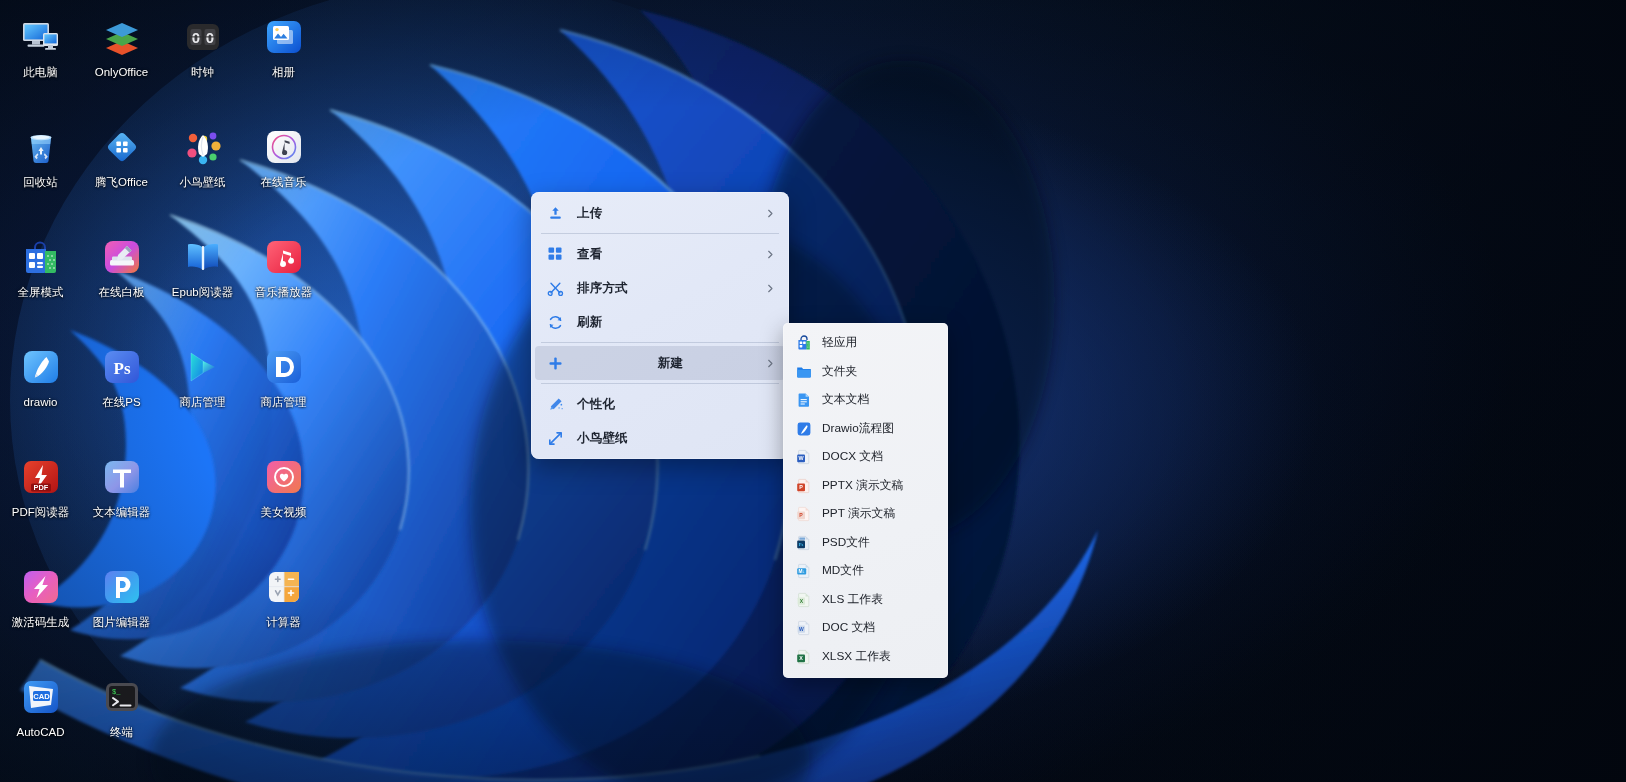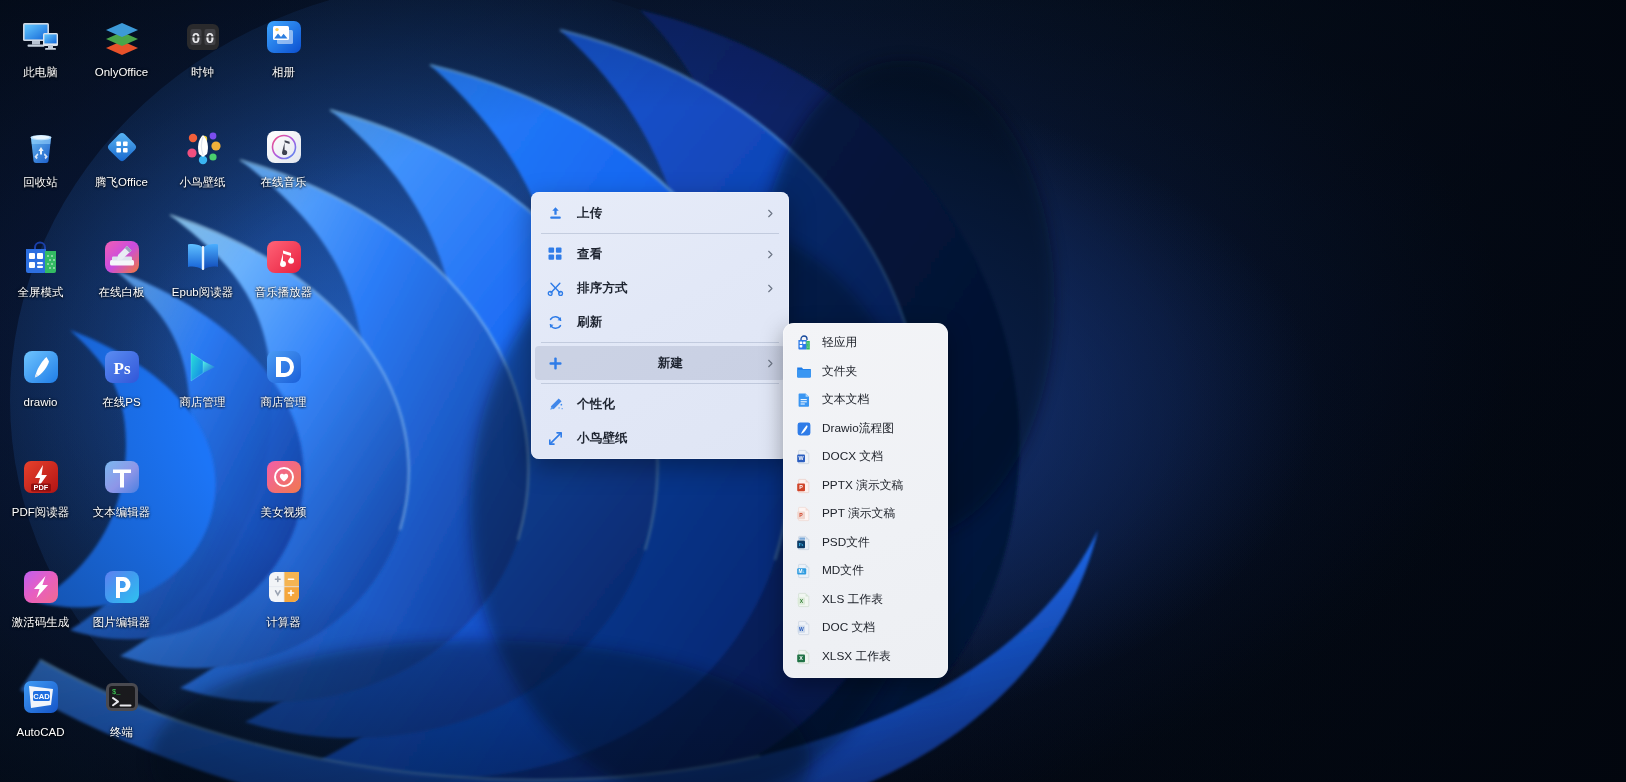--- a/index.html
+++ b/index.html
@@ -105,21 +105,21 @@
   .menu-sep {
     height: 1px; margin: 3px 6px;
     background: rgba(120,135,165,.30);
   }
 
   
   #submenu {
     position: absolute;
     left: 783px; top: 323px;
     width: 165px;
-    border-radius: 11px;
+    border-radius: 5px;
     background: linear-gradient(160deg, #f3f4f7 0%, #eff1f5 60%, #edeff3 100%);
     box-shadow: 0 7px 22px rgba(0,0,0,.34), 0 0 0 .6px rgba(255,255,255,.5) inset;
     padding: 6px 3px 7px 3px;
   }
   .sub-item {
     display: flex; align-items: center;
     height: 28.5px;
     padding: 0 6px 0 9px;
     border-radius: 3px;
     cursor: default;

